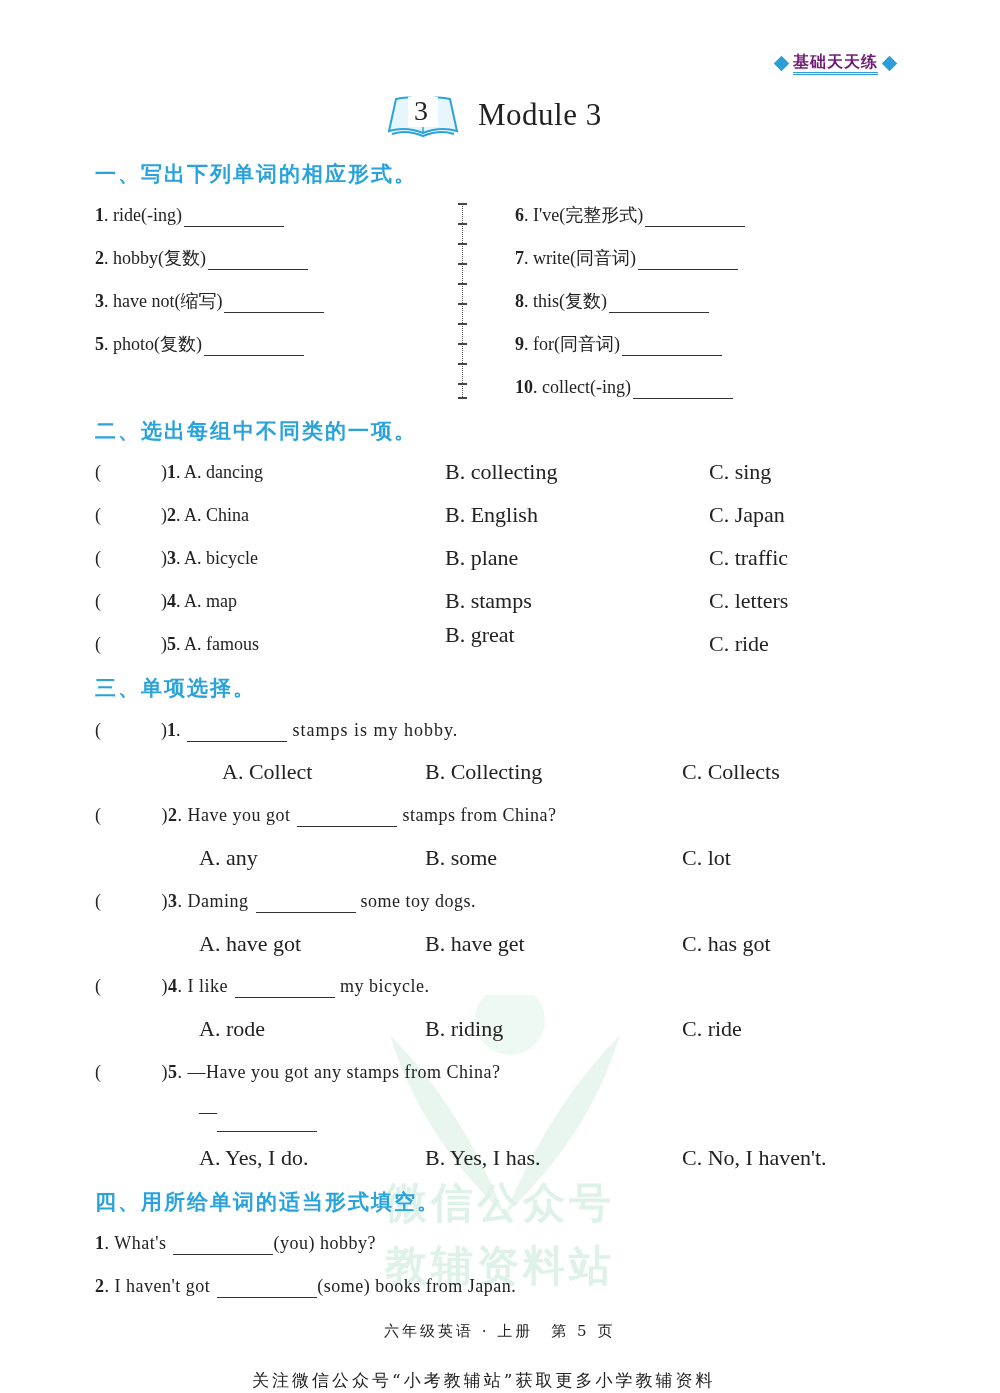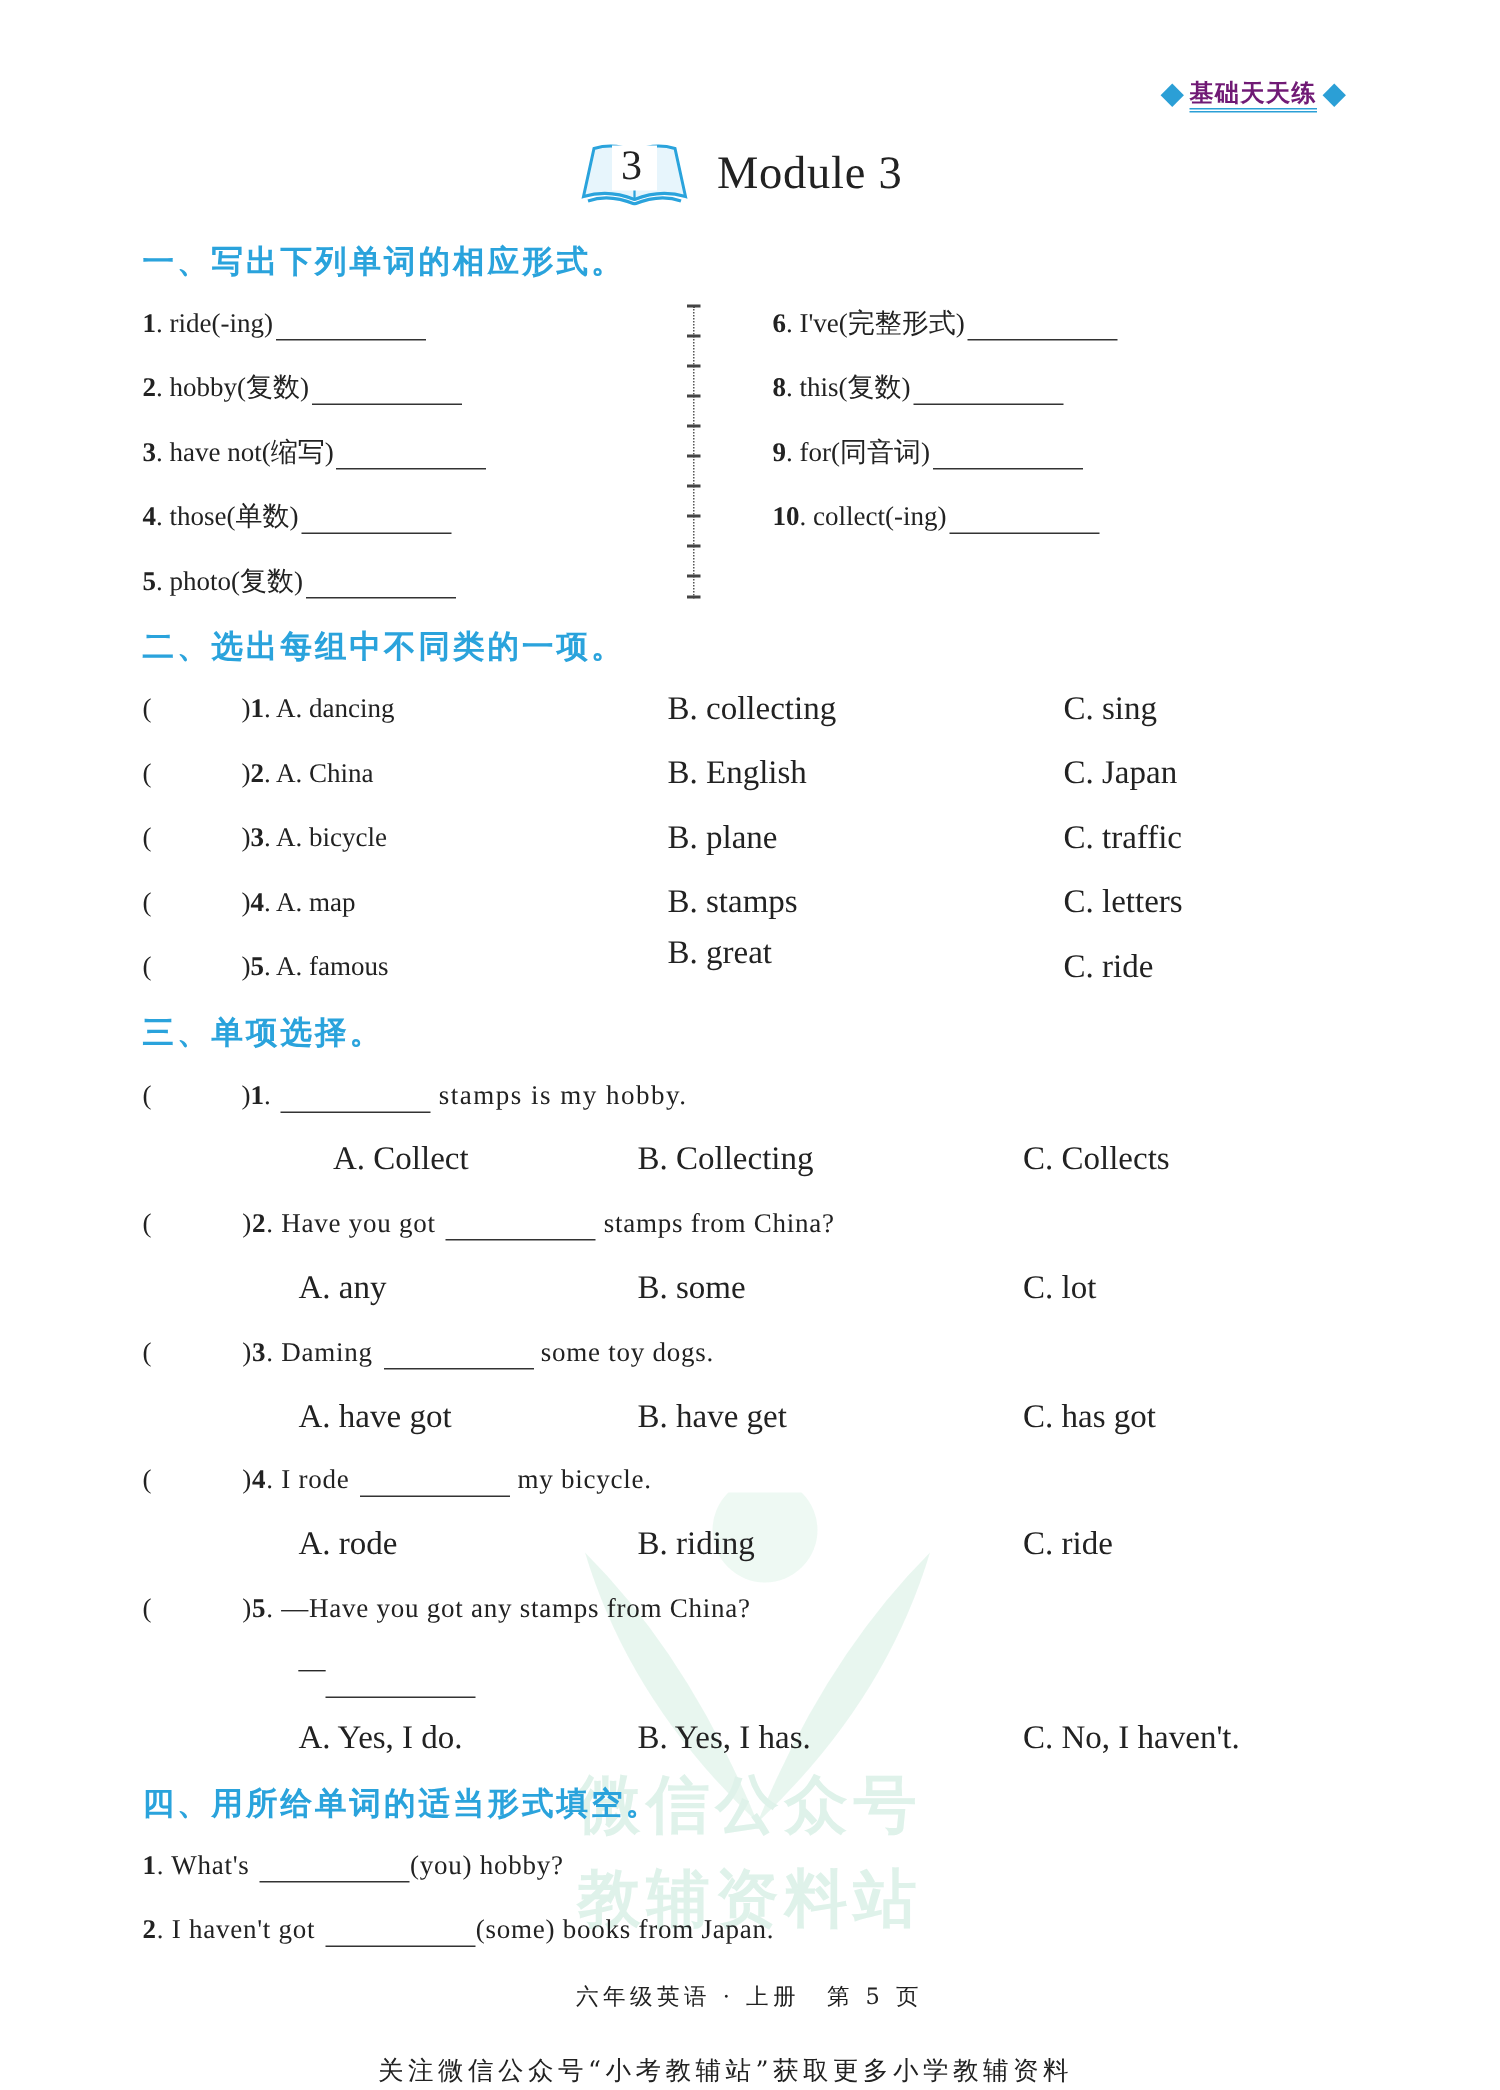--- a/index.html
+++ b/index.html
@@ -53,40 +53,40 @@
   </span>
   <span class="title">Module 3</span>
 </div>
 
 <div class="abs section-h" style="left:95px;top:160px;">一、写出下列单词的相应形式。</div>
 
 <div class="abs" style="left:95px;top:200px;">
   <div class="line" style="height:43px;"><span class="num">1</span><span>. ride(-ing)</span><span class="blank"></span></div>
   <div class="line" style="height:43px;"><span class="num">2</span><span>. hobby(复数)</span><span class="blank"></span></div>
   <div class="line" style="height:43px;"><span class="num">3</span><span>. have not(缩写)</span><span class="blank"></span></div>
-  <div class="line" style="height:43px;"><span class="num">4</span><span>. those(单数)</span><span class="blank"></span></div>
   <div class="line" style="height:43px;"><span class="num">5</span><span>. photo(复数)</span><span class="blank"></span></div>
 </div>
 
 <div class="abs divider">
   <span class="tick" style="top:0px"></span>
     <span class="tick" style="top:20px"></span>
     <span class="tick" style="top:40px"></span>
   <span class="tick" style="top:60px"></span>
     <span class="tick" style="top:80px"></span>
     <span class="tick" style="top:100px"></span>
   <span class="tick" style="top:120px"></span>
     <span class="tick" style="top:140px"></span>
     <span class="tick" style="top:160px"></span>
   <span class="tick" style="top:180px"></span>
     <span class="tick" style="top:194px"></span>
 </div>
 
 <div class="abs" style="left:515px;top:200px;">
   <div class="line" style="height:43px;"><span class="num">6</span><span>. I've(完整形式)</span><span class="blank"></span></div>
+  <div class="line" style="height:43px;"><span class="num">7</span><span>. write(同音词)</span><span class="blank"></span></div>
   <div class="line" style="height:43px;"><span class="num">8</span><span>. this(复数)</span><span class="blank"></span></div>
   <div class="line" style="height:43px;"><span class="num">9</span><span>. for(同音词)</span><span class="blank"></span></div>
   <div class="line" style="height:43px;"><span class="num">10</span><span>. collect(-ing)</span><span class="blank"></span></div>
 </div>
 
 <div class="abs section-h" style="left:95px;top:417px;">二、选出每组中不同类的一项。</div>
 
 <div class="abs line" style="left:95px;top:457px;"><span>(</span><span class="paren"></span><span>)</span><span class="num">1</span><span>. A. dancing</span></div>
 <div class="abs opt" style="left:445px;top:457px;line-height:30px;">B. collecting</div>
 <div class="abs opt" style="left:709px;top:457px;line-height:30px;">C. sing</div>
@@ -127,21 +127,21 @@
 <div class="abs line" style="left:95px;top:800px;letter-spacing:0.5px;"><span>(</span><span class="paren"></span><span>)</span><span class="num">2</span><span>. Have you got </span><span class="blank"></span><span> stamps from China?</span></div>
 <div class="abs opt" style="left:199px;top:843px;line-height:30px;">A. any</div>
 <div class="abs opt" style="left:425px;top:843px;line-height:30px;">B. some</div>
 <div class="abs opt" style="left:682px;top:843px;line-height:30px;">C. lot</div>
 
 <div class="abs line" style="left:95px;top:886px;letter-spacing:0.5px;"><span>(</span><span class="paren"></span><span>)</span><span class="num">3</span><span>. Daming </span><span class="blank"></span><span> some toy dogs.</span></div>
 <div class="abs opt" style="left:199px;top:929px;line-height:30px;">A. have got</div>
 <div class="abs opt" style="left:425px;top:929px;line-height:30px;">B. have get</div>
 <div class="abs opt" style="left:682px;top:929px;line-height:30px;">C. has got</div>
 
-<div class="abs line" style="left:95px;top:971px;letter-spacing:0.5px;"><span>(</span><span class="paren"></span><span>)</span><span class="num">4</span><span>. I rode </span><span class="blank"></span><span> my bicycle.</span></div>
+<div class="abs line" style="left:95px;top:971px;letter-spacing:0.5px;"><span>(</span><span class="paren"></span><span>)</span><span class="num">4</span><span>. I like </span><span class="blank"></span><span> my bicycle.</span></div>
 <div class="abs opt" style="left:199px;top:1014px;line-height:30px;">A. rode</div>
 <div class="abs opt" style="left:425px;top:1014px;line-height:30px;">B. riding</div>
 <div class="abs opt" style="left:682px;top:1014px;line-height:30px;">C. ride</div>
 
 <div class="abs line" style="left:95px;top:1057px;letter-spacing:0.5px;"><span>(</span><span class="paren"></span><span>)</span><span class="num">5</span><span>. —Have you got any stamps from China?</span></div>
 <div class="abs line" style="left:199px;top:1097px;"><span>—</span><span class="blank" style="margin-left:0;vertical-align:-14px;"></span></div>
 <div class="abs opt" style="left:199px;top:1143px;line-height:30px;">A. Yes, I do.</div>
 <div class="abs opt" style="left:425px;top:1143px;line-height:30px;">B. Yes, I has.</div>
 <div class="abs opt" style="left:682px;top:1143px;line-height:30px;">C. No, I haven't.</div>
 

